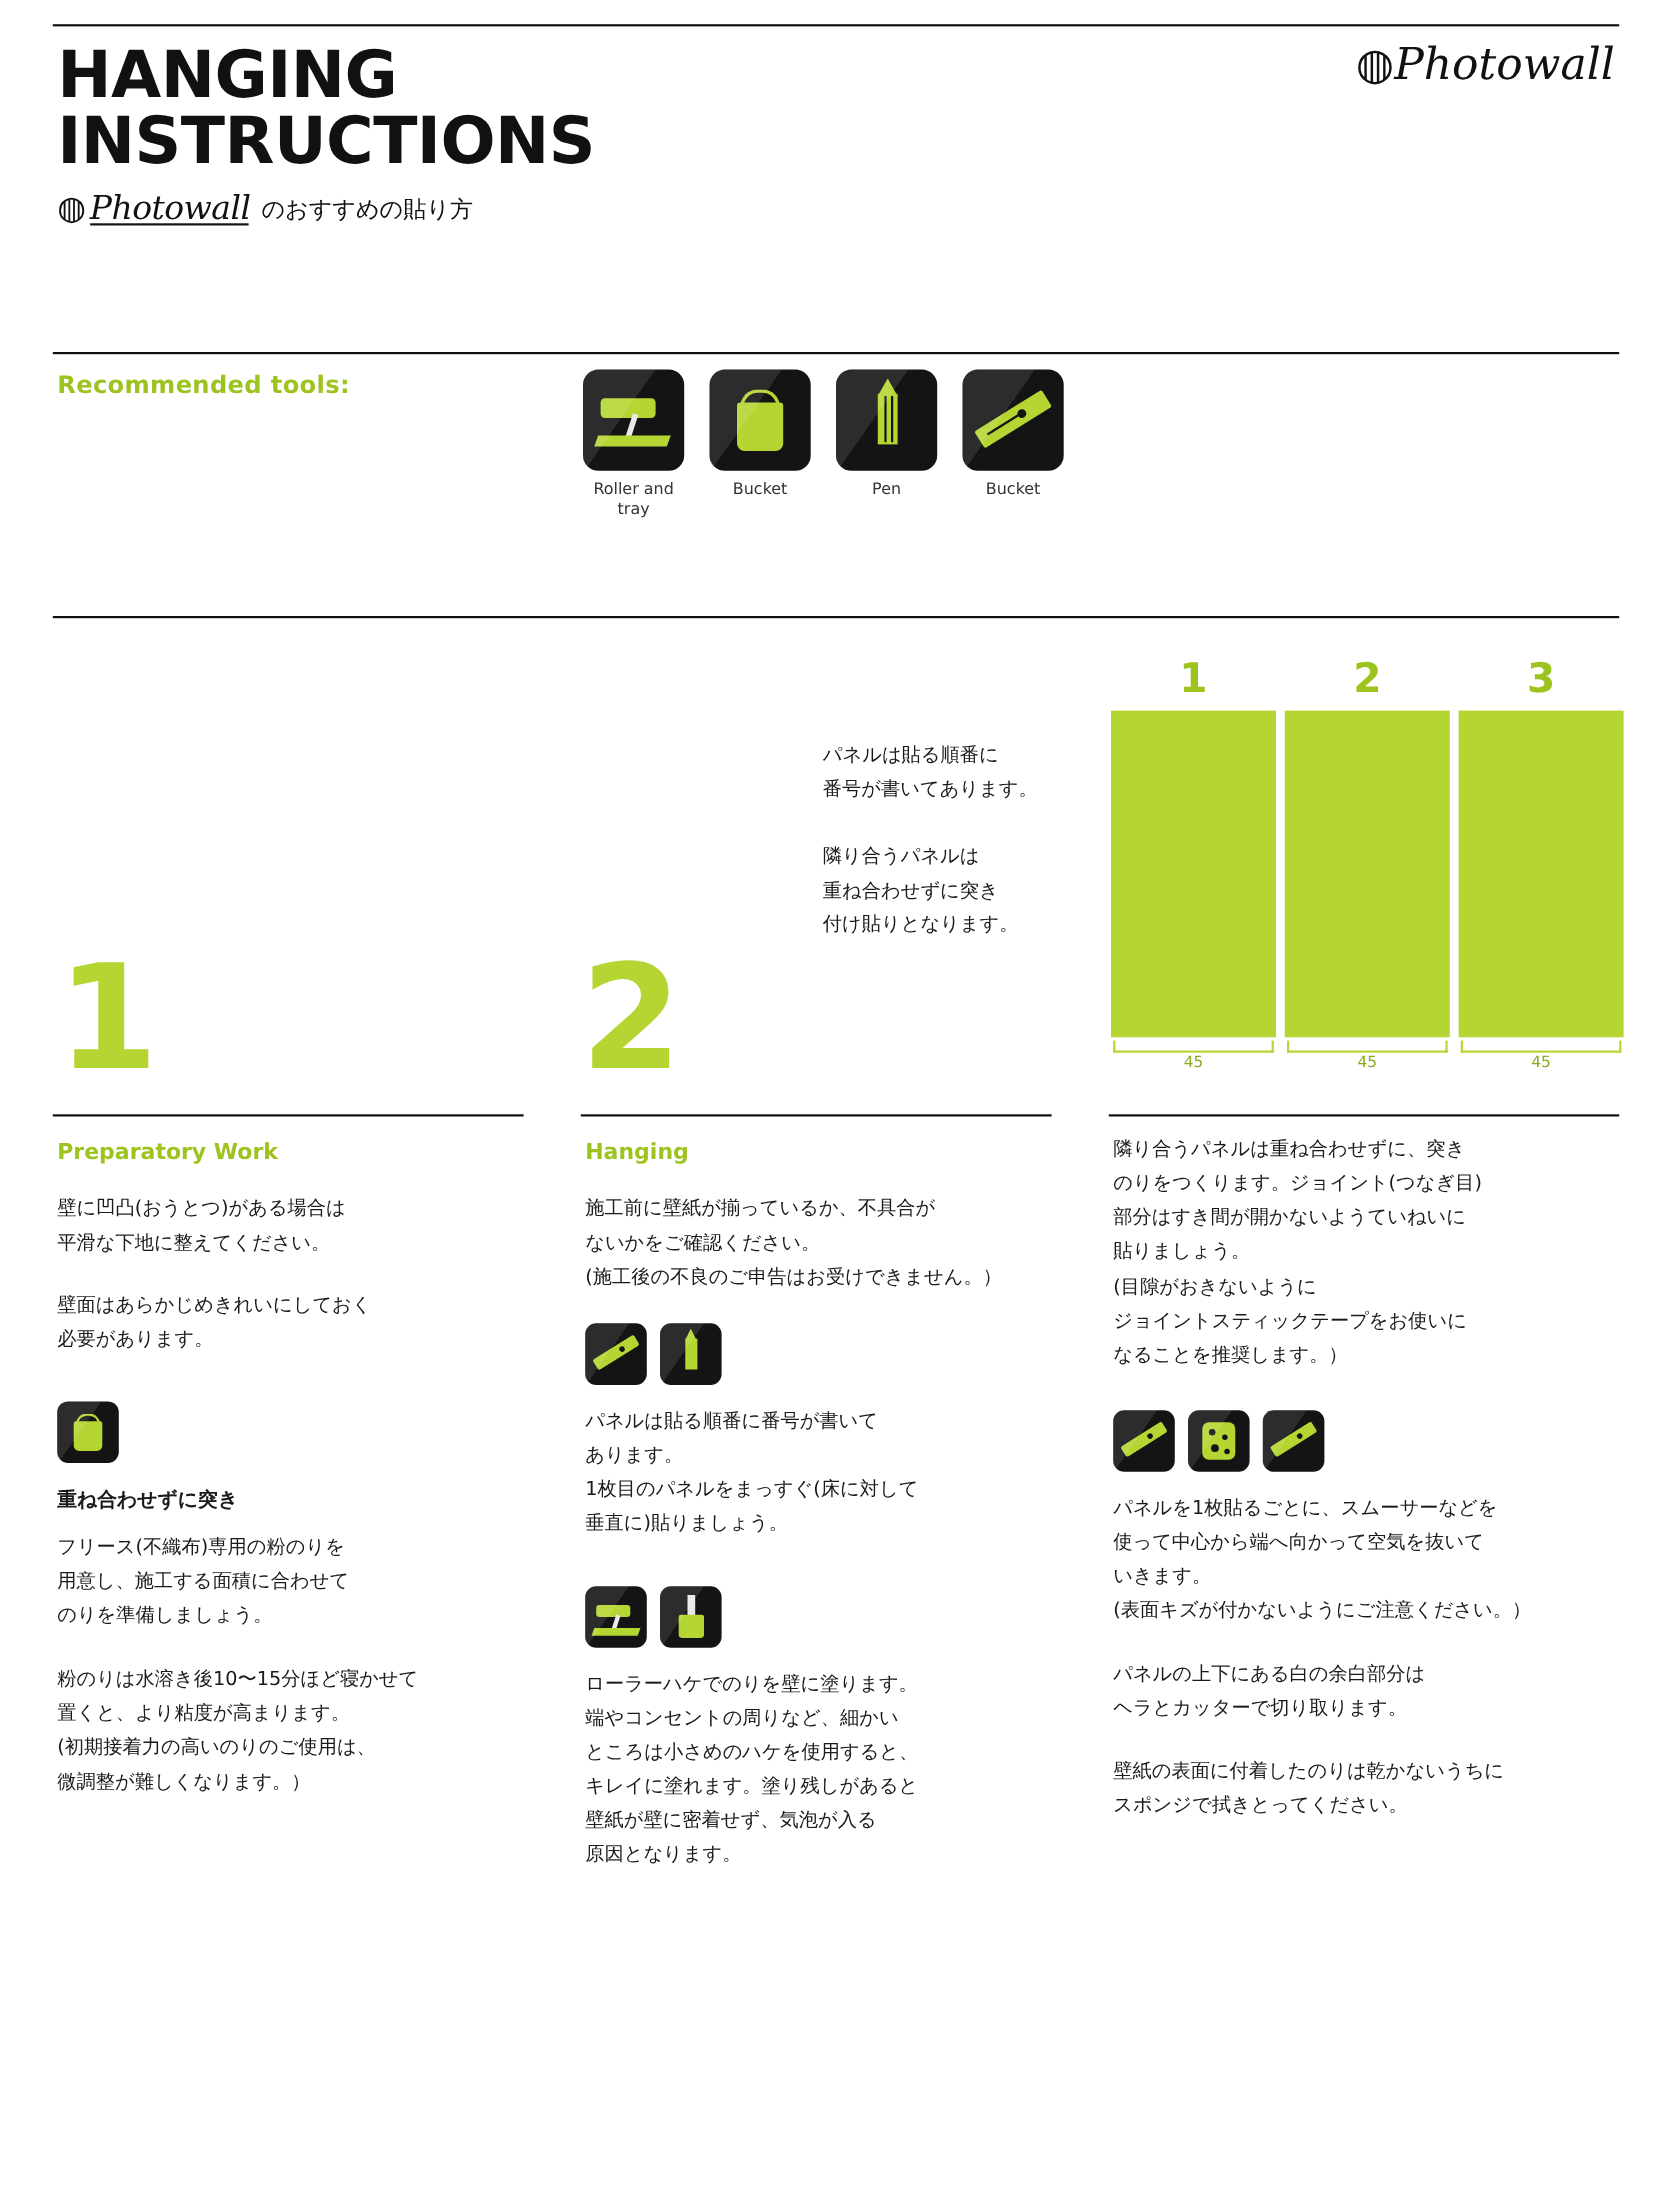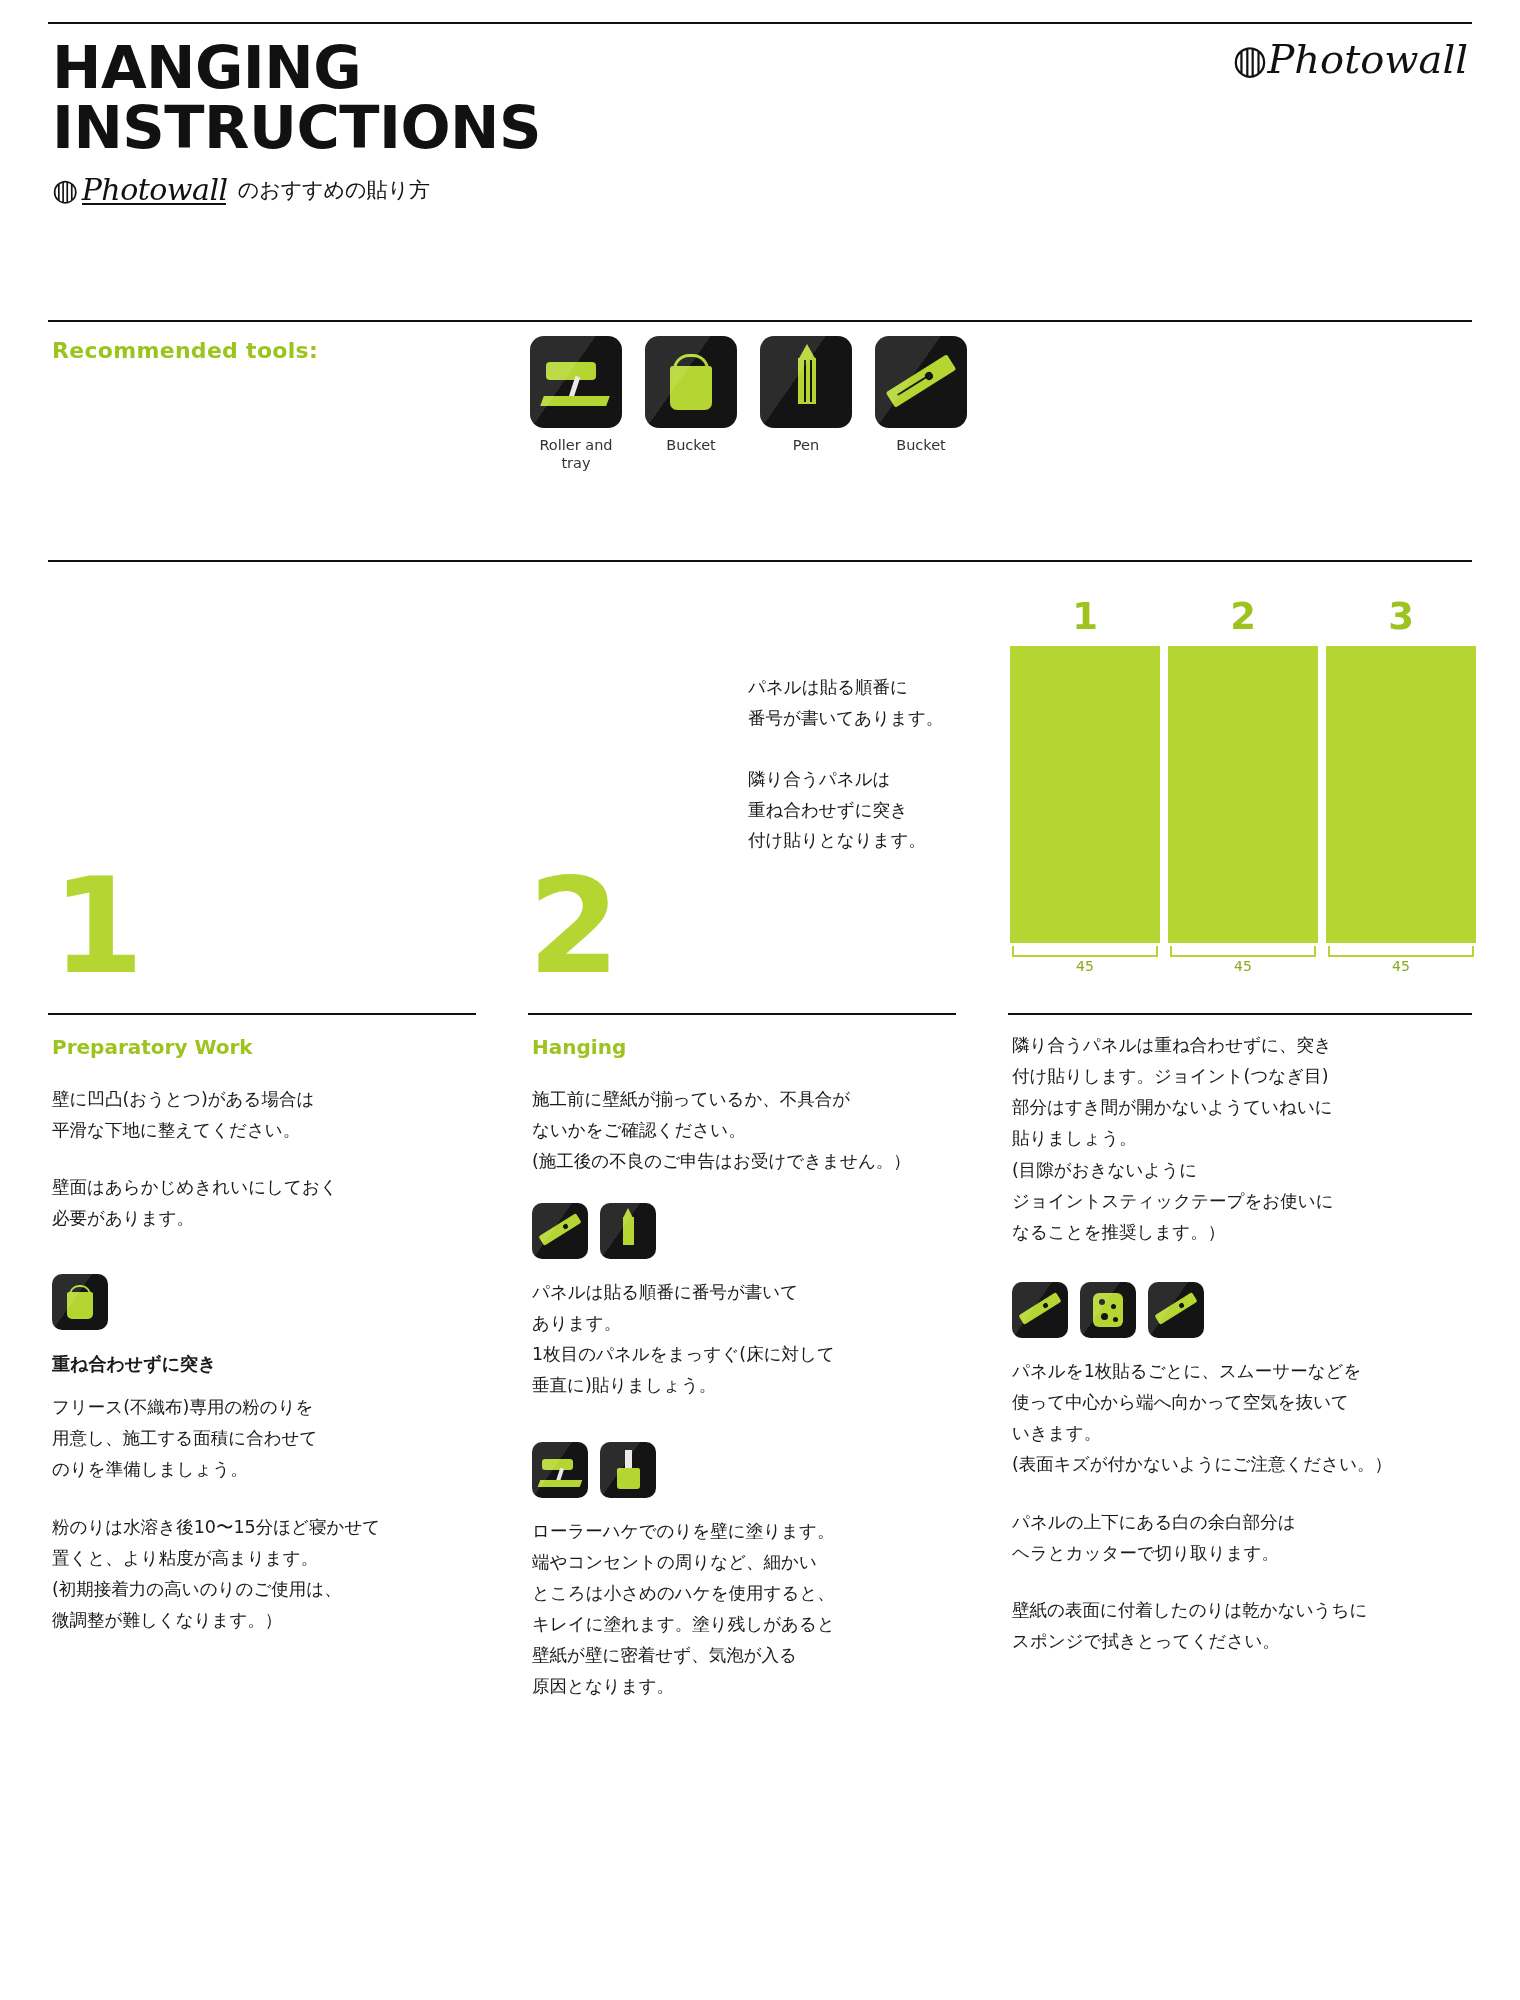--- a/index.html
+++ b/index.html
@@ -407,21 +407,21 @@
     <p class="para">ローラーハケでのりを壁に塗ります。
 端やコンセントの周りなど、細かい
 ところは小さめのハケを使用すると、
 キレイに塗れます。塗り残しがあると
 壁紙が壁に密着せず、気泡が入る
 原因となります。</p>
   </div>
 
   <div class="col col-3">
     <p class="para">隣り合うパネルは重ね合わせずに、突き
-付け貼りします。ジョイント(つなぎ目)
+のりをつくります。ジョイント(つなぎ目)
 部分はすき間が開かないようていねいに
 貼りましょう。
 (目隙がおきないように
 ジョイントスティックテープをお使いに
 なることを推奨します。）</p>
     <div class="mini-icons" style="margin-top:34px;">
       <div class="mini-icon">
         <span class="ic m-knife"></span>
           <span class="ic m-knife-dot"></span>
       </div>

